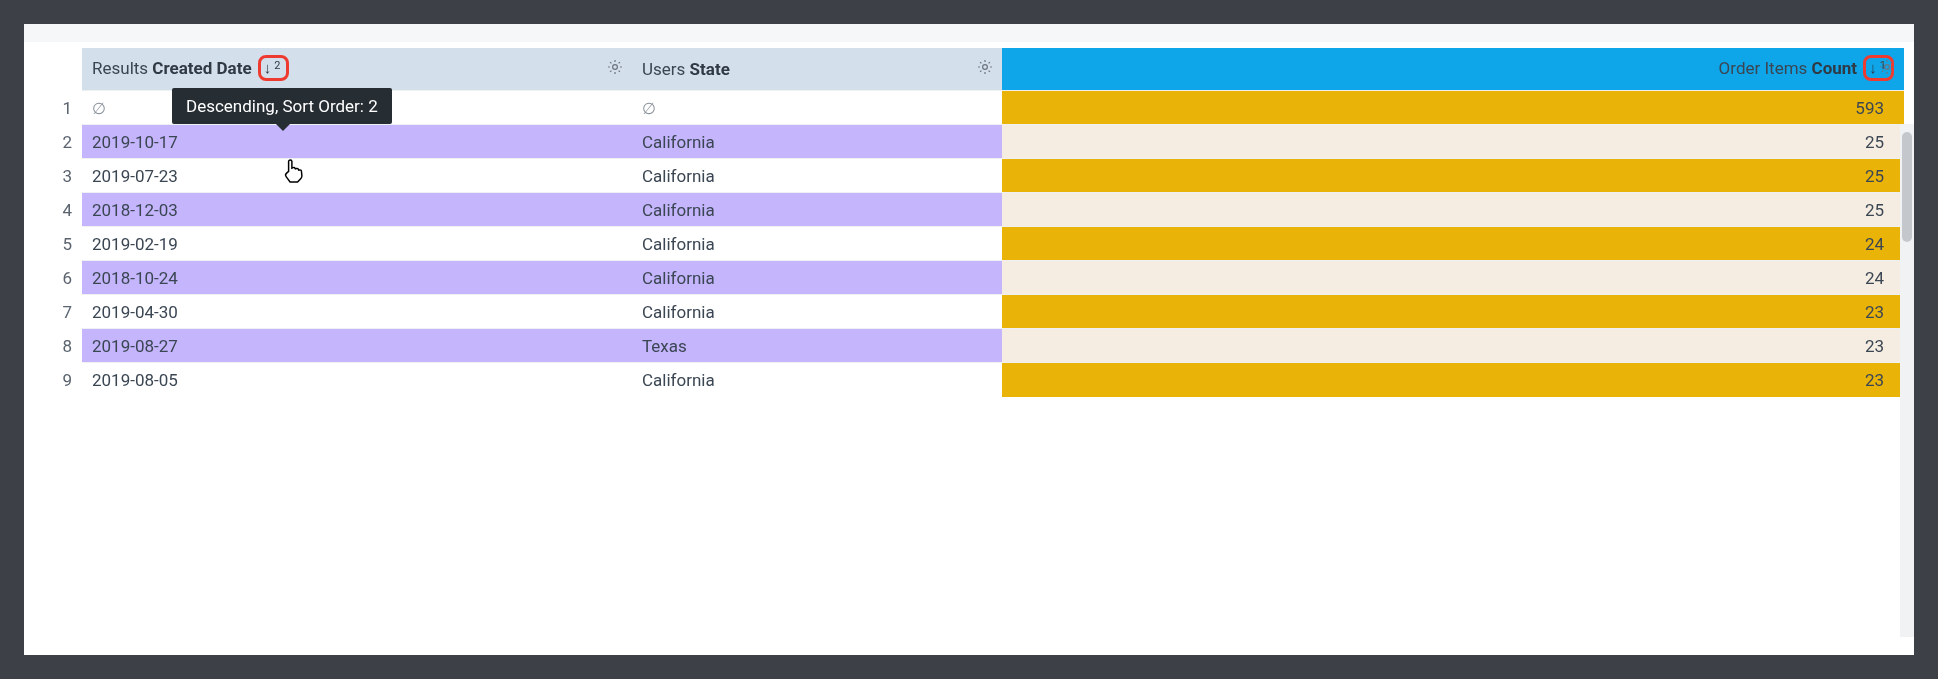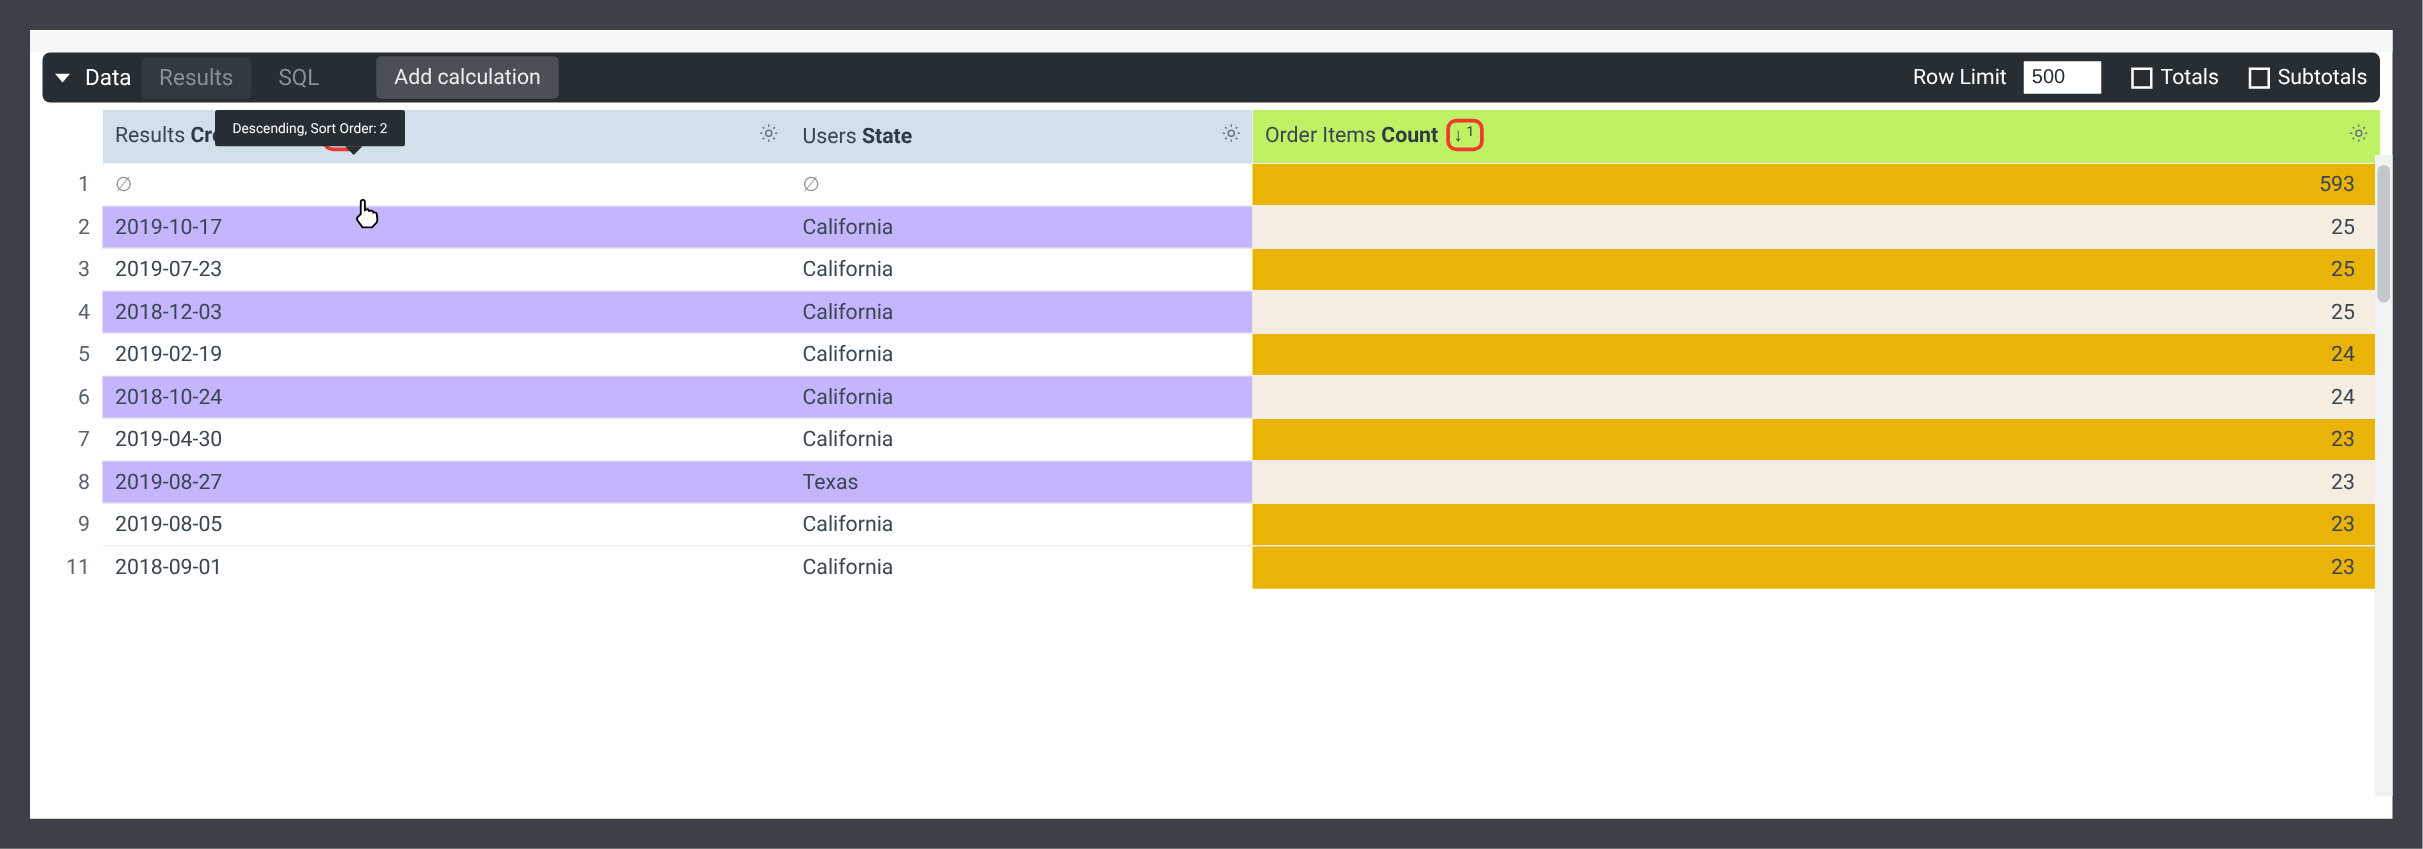--- a/index.html
+++ b/index.html
@@ -75,21 +75,21 @@
   }
   .chk-label { color:#fff; font-size:17px; }
 
   .tooltip {
     position: absolute;
     left: 148px;
     top: 64px;
     background: #262d33;
     color: #fff;
     padding: 8px 14px;
-    font-size: 11px;
+    font-size: 17px;
     border-radius: 2px;
     z-index: 20;
   }
   .tooltip:after {
     content:'';
     position:absolute;
     left: 104px;
     bottom:-7px;
     width:0;height:0;
     border-left:7px solid transparent;
@@ -116,21 +116,21 @@
   th {
     font-weight: 400;
     text-align: left;
     font-size: 17px;
     color: #3b4653;
     padding: 8px 10px;
     position: relative;
     height: 38px;
   }
   th.dim { background: #d3dfea; }
-  th.meas { background: #bef264; }
+  th.meas { background: #0ea5e9; text-align: right; }
   th.rownum-h { background:#fff; }
   th .bold { font-weight: 700; color:#2f3a45; }
   th .gear {
     position:absolute; right:8px; top:50%; transform:translateY(-50%);
     cursor:pointer;
   }
   .gear svg { width:18px; height:18px; stroke:#6a7480; fill:none; }
 
   .sort-pill {
     display:inline-flex; align-items:center;
@@ -191,38 +191,20 @@
     background:#c4c8cc;
     border-radius: 5px;
   }
 </style>
 </head>
 <body>
 
 <div class="panel">
   <div class="top-strip"></div>
 
-  <div class="toolbar">
-    <span class="caret-down"></span>
-    <span>Data</span>
-    <span class="tab dimmed">Results</span>
-    <span class="tab dim2">SQL</span>
-    <span class="btn-dark">Add calculation</span>
-    <span class="toolbar-spacer"></span>
-    <span class="rl-label">Row Limit</span>
-    <input class="rl-input" value="500" style="">
-    <span class="chk-wrap">
-      <span class="chk"></span>
-      <span class="chk-label">Totals</span>
-    </span>
-    <span class="chk-wrap">
-      <span class="chk"></span>
-      <span class="chk-label">Subtotals</span>
-    </span>
-  </div>
 
   <div class="tooltip">Descending, Sort Order: 2</div>
 
   <div class="grid-wrap">
     <table>
       <colgroup>
         <col class="rownum">
           <col class="c1">
           <col class="c2">
           <col class="c3">
@@ -315,26 +297,20 @@
             <td class="c-dim">2019-08-27</td>
             <td class="c-dim">Texas</td>
             <td class="c-meas">23</td>
           </tr>
           <tr class="odd">
             <td class="rownum">9</td>
             <td class="c-dim">2019-08-05</td>
             <td class="c-dim">California</td>
             <td class="c-meas">23</td>
           </tr>
-          <tr class="odd">
-            <td class="rownum">11</td>
-            <td class="c-dim">2018-09-01</td>
-            <td class="c-dim">California</td>
-            <td class="c-meas">23</td>
-          </tr>
         </tbody>
     </table>
   </div>
 
   <div class="cursor-hand">
     <svg viewBox="0 0 24 28">
         <path d="M9 3c1 0 1.8.8 1.8 1.8V12l1.3-.6c.9-.4 1.9 0 2.3.9l.2.5 1.2-.4c.9-.3 1.9.2 2.2 1.1l.2.6 1-.2c1-.2 1.9.5 2 1.5l.5 4.8c.1 1.1-.3 2.2-1.1 3L17 27H8.8l-4.3-5.8c-.8-1.1-.7-2.6.3-3.5l2.4-2.2V4.8C7.2 3.8 8 3 9 3Z" fill="#fff" stroke="#000" stroke-width="1.6"></path>
       </svg>
   </div>
 

